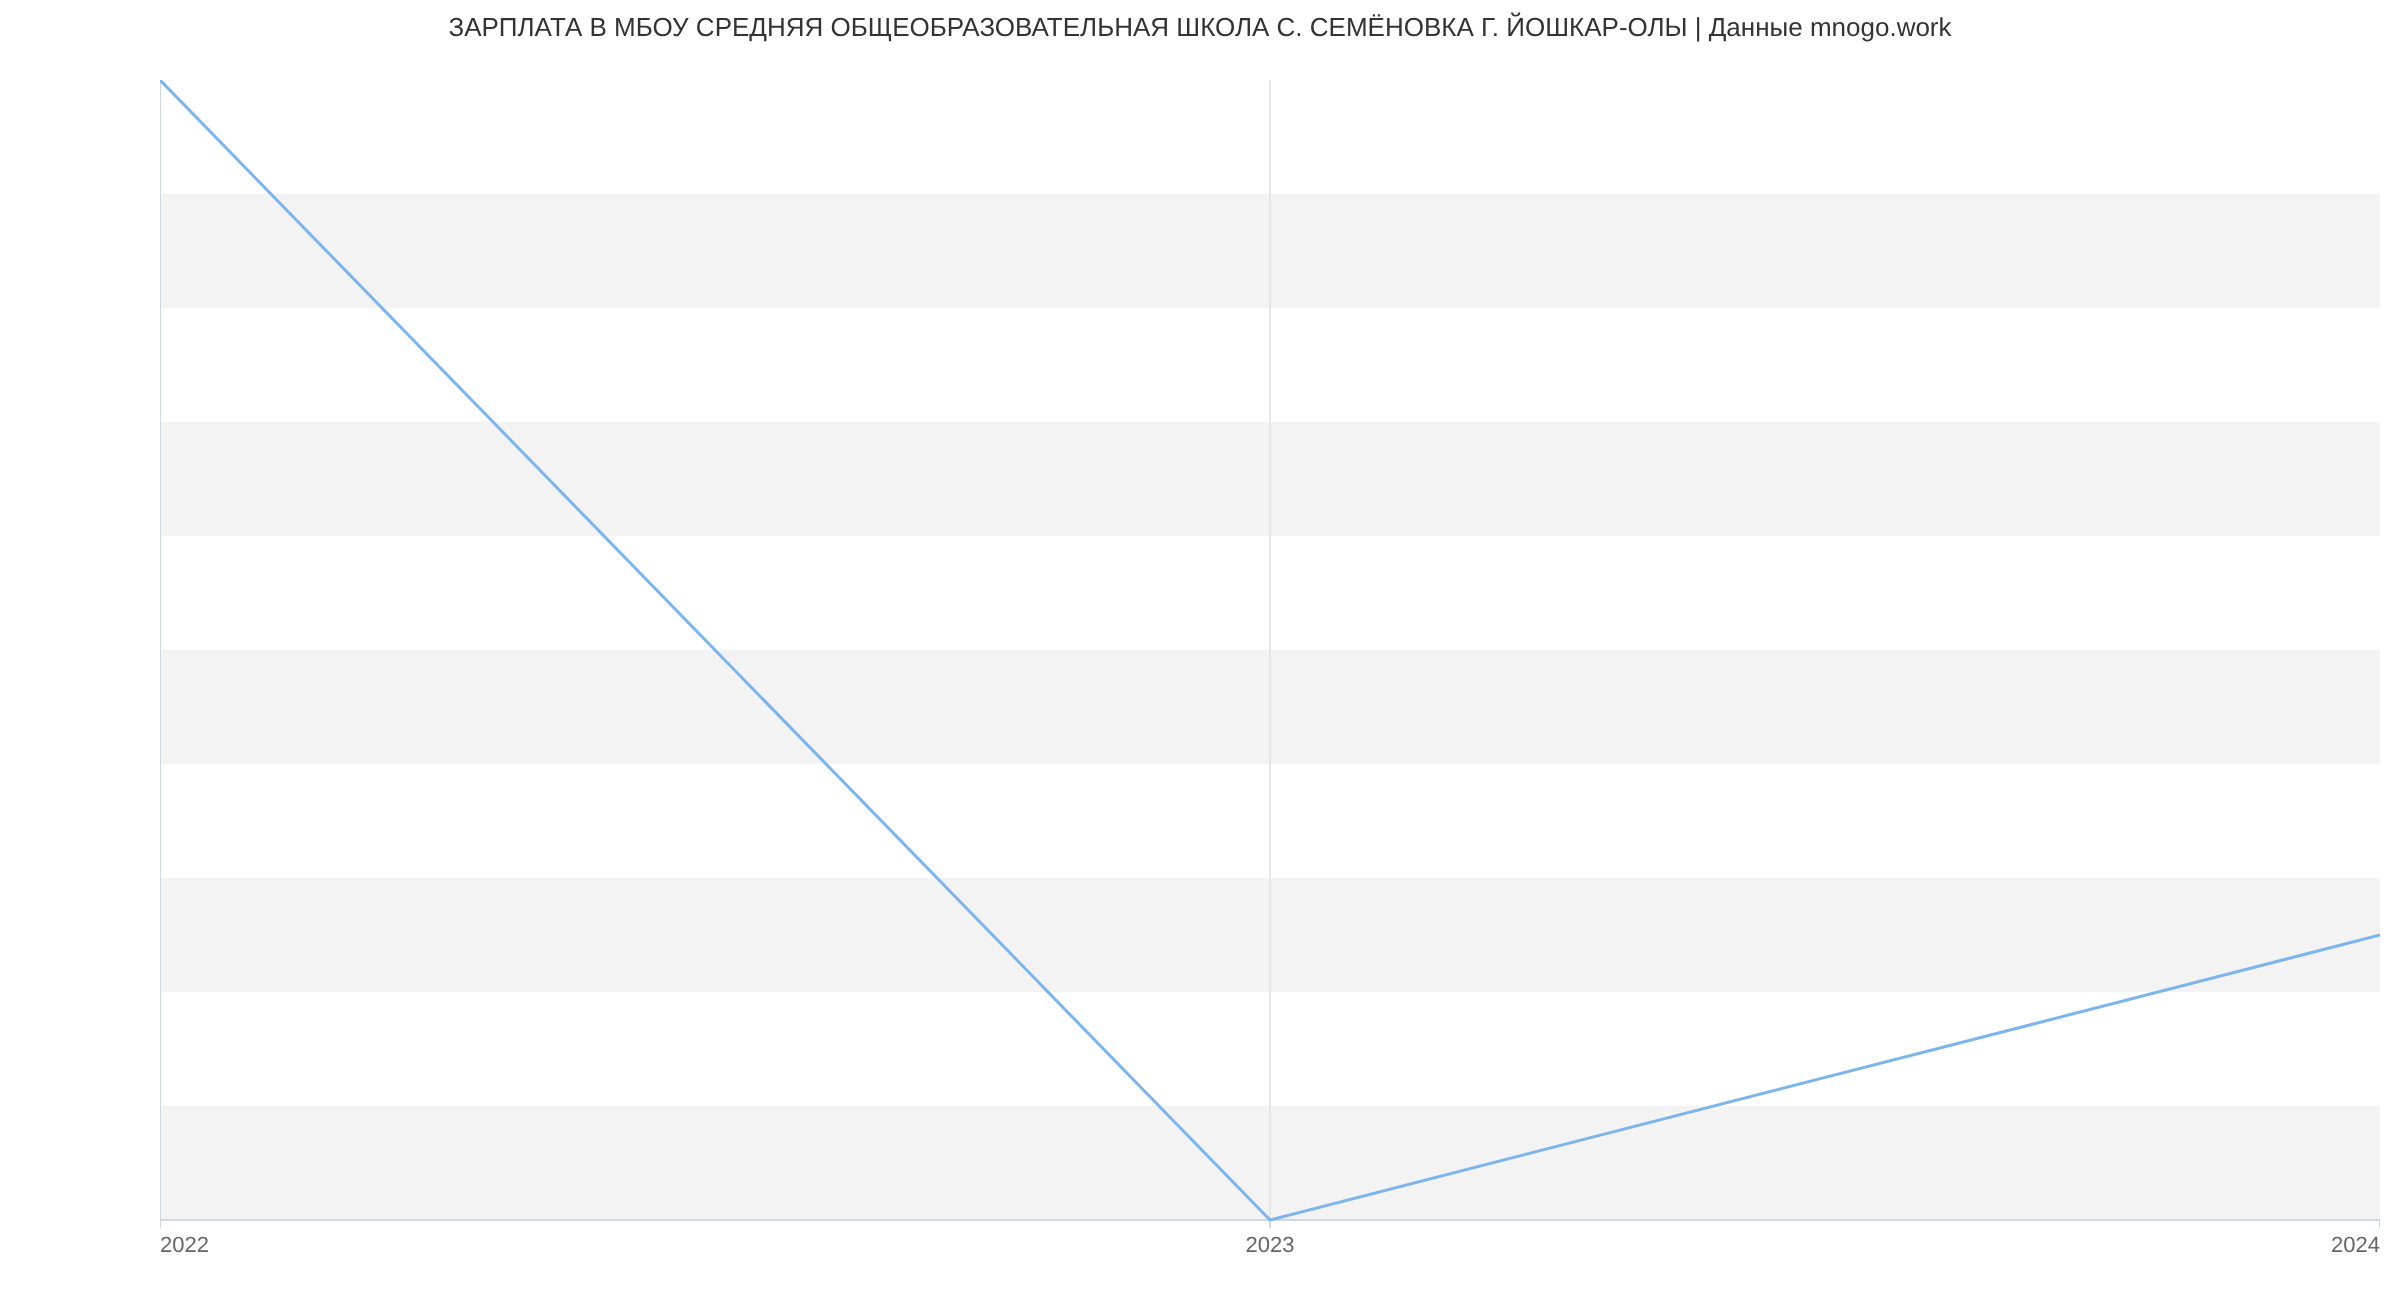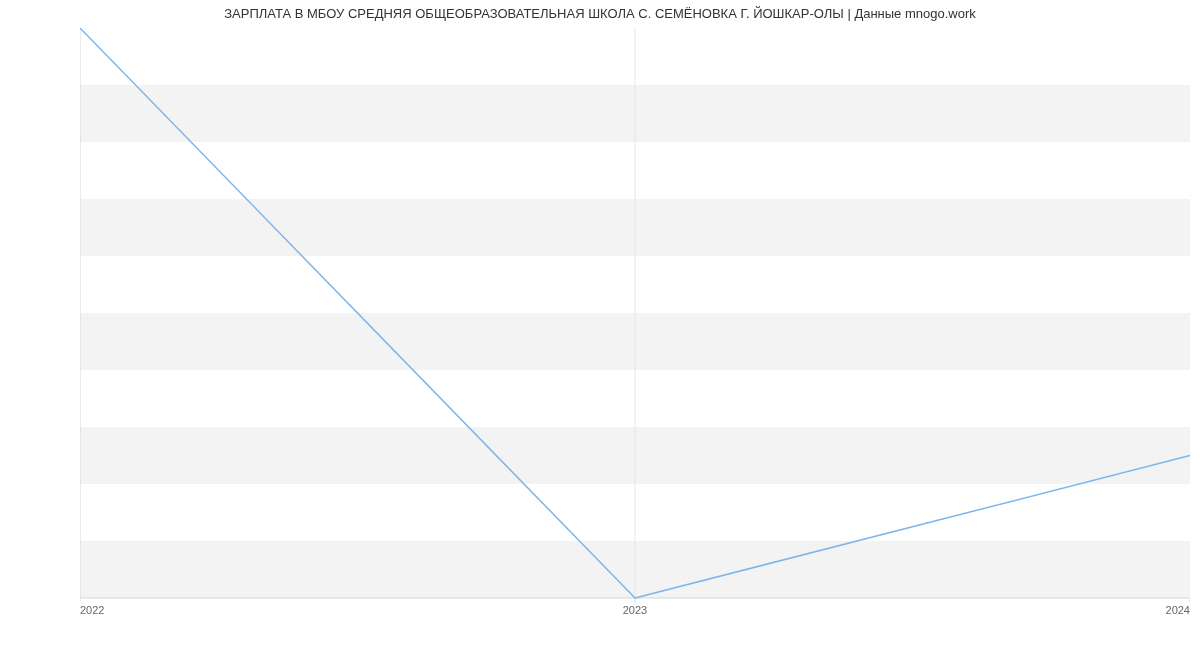--- a/index.html
+++ b/index.html
@@ -22,21 +22,21 @@
     left: 0;
     right: 0;
     text-align: center;
     font-size: 13px;
     font-weight: 500;
     color: #333;
   }
   .plot {
     position: absolute;
     left: 80px;
-    top: 28px;
+    top: 40px;
     width: 1110px;
     height: 570px;
   }
   svg { display: block; }
   .band { fill: #f3f3f3; }
   .axis-line { stroke: #cfd8dc; stroke-width: 1; }
   .grid-line { stroke: #e6e6e6; stroke-width: 1; }
   .tick-label {
     font-size: 11px;
     fill: #666;

